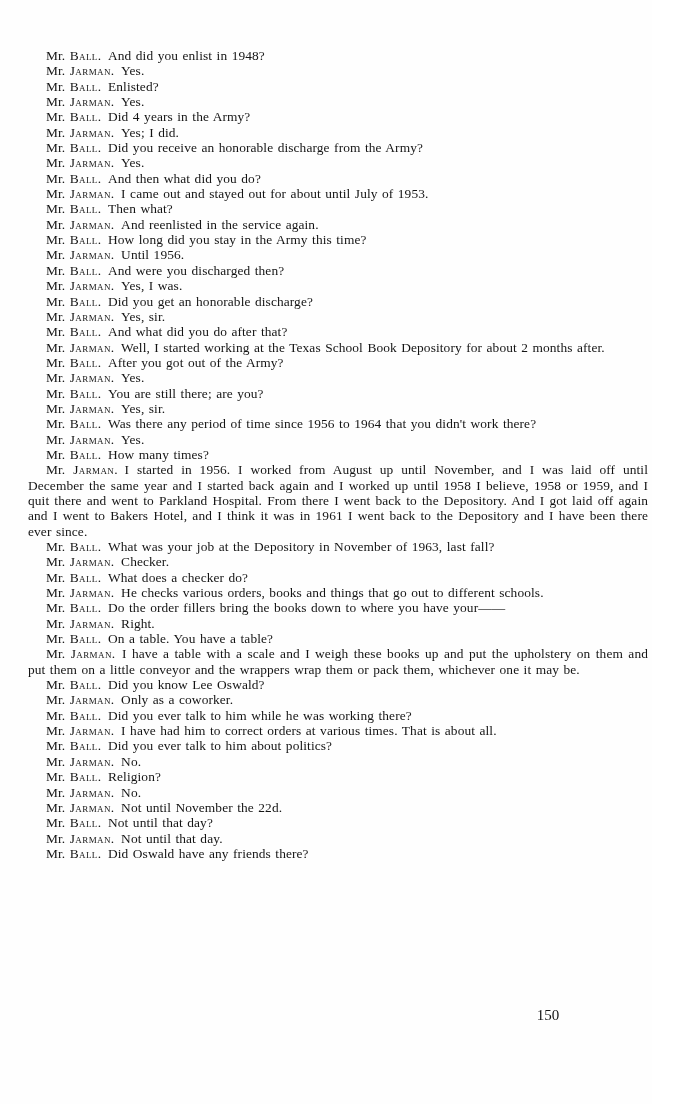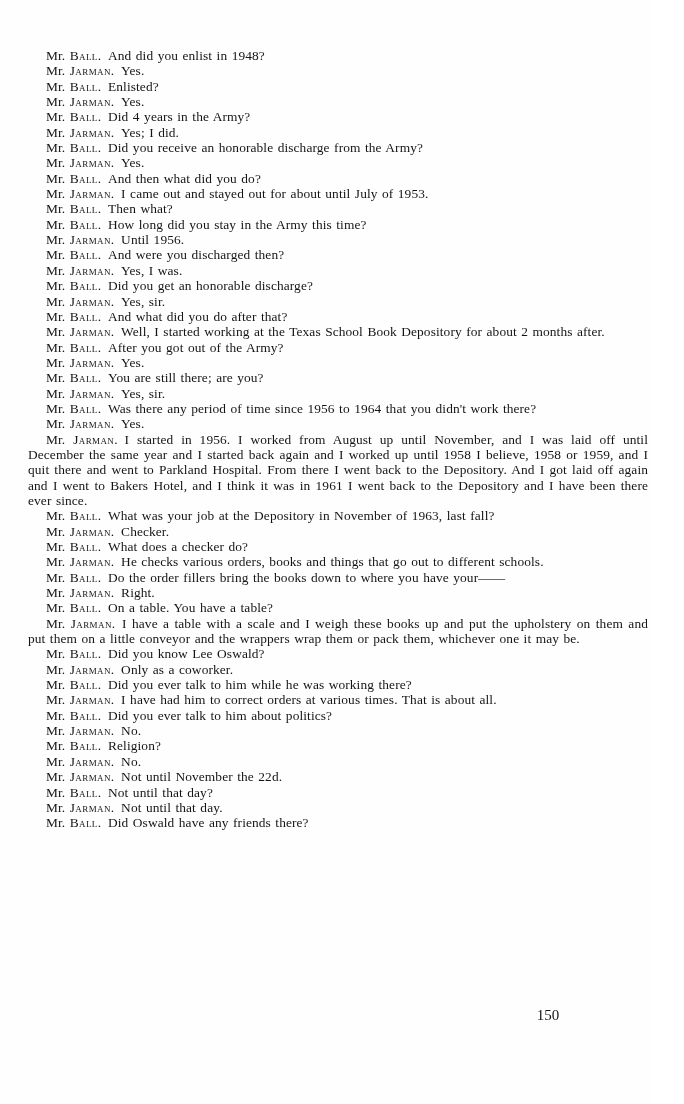--- a/index.html
+++ b/index.html
@@ -58,34 +58,36 @@
       <p class="line"><span class="speaker">Mr. <span class="sc">Jarman</span>.</span> Yes.</p>
       <p class="line"><span class="speaker">Mr. <span class="sc">Ball</span>.</span> Enlisted?</p>
       <p class="line"><span class="speaker">Mr. <span class="sc">Jarman</span>.</span> Yes.</p>
       <p class="line"><span class="speaker">Mr. <span class="sc">Ball</span>.</span> Did 4 years in the Army?</p>
       <p class="line"><span class="speaker">Mr. <span class="sc">Jarman</span>.</span> Yes; I did.</p>
       <p class="line"><span class="speaker">Mr. <span class="sc">Ball</span>.</span> Did you receive an honorable discharge from the Army?</p>
       <p class="line"><span class="speaker">Mr. <span class="sc">Jarman</span>.</span> Yes.</p>
       <p class="line"><span class="speaker">Mr. <span class="sc">Ball</span>.</span> And then what did you do?</p>
       <p class="line"><span class="speaker">Mr. <span class="sc">Jarman</span>.</span> I came out and stayed out for about until July of 1953.</p>
       <p class="line"><span class="speaker">Mr. <span class="sc">Ball</span>.</span> Then what?</p>
+      <p class="line"><span class="speaker">Mr. <span class="sc">Jarman</span>.</span> And reenlisted in the service again.</p>
       <p class="line"><span class="speaker">Mr. <span class="sc">Ball</span>.</span> How long did you stay in the Army this time?</p>
       <p class="line"><span class="speaker">Mr. <span class="sc">Jarman</span>.</span> Until 1956.</p>
       <p class="line"><span class="speaker">Mr. <span class="sc">Ball</span>.</span> And were you discharged then?</p>
       <p class="line"><span class="speaker">Mr. <span class="sc">Jarman</span>.</span> Yes, I was.</p>
       <p class="line"><span class="speaker">Mr. <span class="sc">Ball</span>.</span> Did you get an honorable discharge?</p>
       <p class="line"><span class="speaker">Mr. <span class="sc">Jarman</span>.</span> Yes, sir.</p>
       <p class="line"><span class="speaker">Mr. <span class="sc">Ball</span>.</span> And what did you do after that?</p>
       <p class="line"><span class="speaker">Mr. <span class="sc">Jarman</span>.</span> Well, I started working at the Texas School Book Depository for about 2 months after.</p>
       <p class="line"><span class="speaker">Mr. <span class="sc">Ball</span>.</span> After you got out of the Army?</p>
       <p class="line"><span class="speaker">Mr. <span class="sc">Jarman</span>.</span> Yes.</p>
       <p class="line"><span class="speaker">Mr. <span class="sc">Ball</span>.</span> You are still there; are you?</p>
       <p class="line"><span class="speaker">Mr. <span class="sc">Jarman</span>.</span> Yes, sir.</p>
       <p class="line"><span class="speaker">Mr. <span class="sc">Ball</span>.</span> Was there any period of time since 1956 to 1964 that you didn't work there?</p>
       <p class="line"><span class="speaker">Mr. <span class="sc">Jarman</span>.</span> Yes.</p>
+      <p class="line"><span class="speaker">Mr. <span class="sc">Ball</span>.</span> How many times?</p>
       <p class="line"><span class="speaker">Mr. <span class="sc">Jarman</span>.</span> I started in 1956.  I worked from August up until November, and I was laid off until December the same year and I started back again and I worked up until 1958 I believe, 1958 or 1959, and I quit there and went to Parkland Hospital.  From there I went back to the Depository.  And I got laid off again and I went to Bakers Hotel, and I think it was in 1961 I went back to the Depository and I have been there ever since.</p>
       <p class="line"><span class="speaker">Mr. <span class="sc">Ball</span>.</span> What was your job at the Depository in November of 1963, last fall?</p>
       <p class="line"><span class="speaker">Mr. <span class="sc">Jarman</span>.</span> Checker.</p>
       <p class="line"><span class="speaker">Mr. <span class="sc">Ball</span>.</span> What does a checker do?</p>
       <p class="line"><span class="speaker">Mr. <span class="sc">Jarman</span>.</span> He checks various orders, books and things that go out to different schools.</p>
       <p class="line"><span class="speaker">Mr. <span class="sc">Ball</span>.</span> Do the order fillers bring the books down to where you have your——</p>
       <p class="line"><span class="speaker">Mr. <span class="sc">Jarman</span>.</span> Right.</p>
       <p class="line"><span class="speaker">Mr. <span class="sc">Ball</span>.</span> On a table.  You have a table?</p>
       <p class="line"><span class="speaker">Mr. <span class="sc">Jarman</span>.</span> I have a table with a scale and I weigh these books up and put the upholstery on them and put them on a little conveyor and the wrappers wrap them or pack them, whichever one it may be.</p>
       <p class="line"><span class="speaker">Mr. <span class="sc">Ball</span>.</span> Did you know Lee Oswald?</p>

